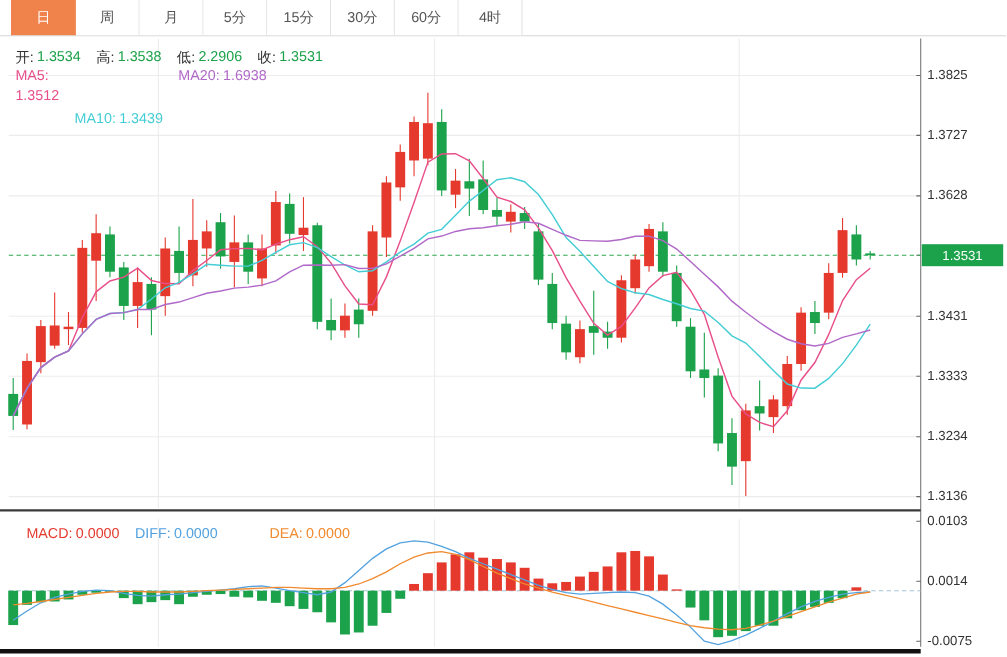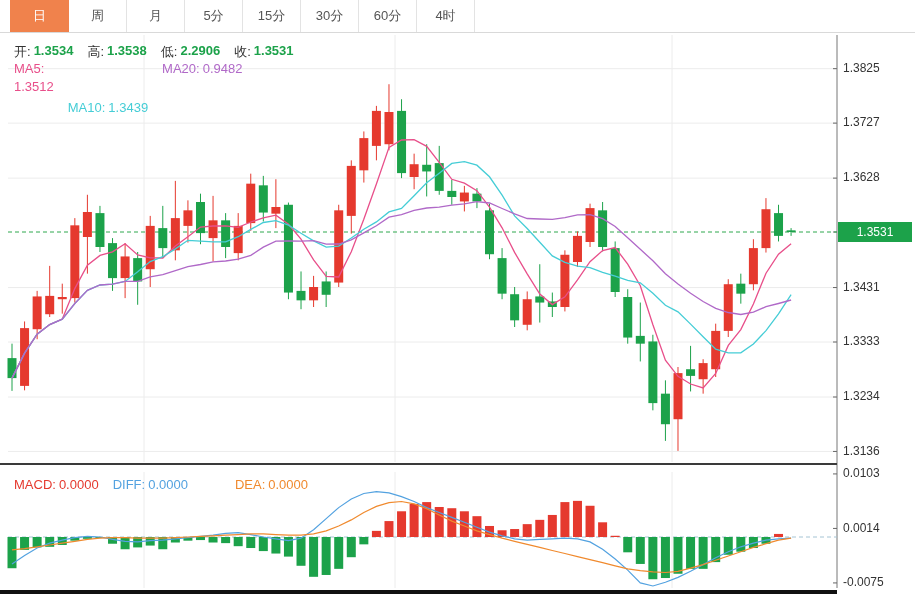--- a/index.html
+++ b/index.html
@@ -12,23 +12,23 @@
        border-right:1px solid #e3e3e3;cursor:pointer;background:#fff;}
   .tab:first-child{border-left:1px solid #e3e3e3;}
   .tab.active{background:#f0824c;color:#fff;border-color:#f0824c;}
   
   svg.chart{position:absolute;top:0;left:0;}
   
   .legend{position:absolute;display:flex;gap:14px;font-size:13px;white-space:nowrap;z-index:3;}
   .legend .lbl{color:#333;}
   .legend .grp{display:flex;gap:3px;}
   .ohlc-legend{top:43px;left:14px;}
-  .ohlc-legend .val{color:#1ca24a;font-weight:bold;}
+  .ohlc-legend .val{color:#1ca24a;}
   .ma-legend{top:61px;left:14px;}
-  .macd-legend{top:477px;left:14px;}
+  .macd-legend{top:477px;left:24px;}
   .c-pink{color:#e84f8a;flex-direction:column;} .c-cyan{color:#45cdd6;margin-top:39px;} .c-purple{color:#b069c8;}
   .c-red{color:#e5392e;} .c-blue{color:#53a2e0;text-align:right;} .c-orange{color:#f08a2e;margin-left:33px;}
 </style>
 </head>
 <body>
 
 <div class="app">
 
   <div class="tabbar" id="tabbar">
       <div class="tab active">日</div>
@@ -431,21 +431,21 @@
     <span class="grp c-pink">
         <span>MA5:</span>
         <span>1.3512</span>
       </span>
     <span class="grp c-cyan">
         <span>MA10:</span>
         <span>1.3439</span>
       </span>
     <span class="grp c-purple">
         <span>MA20:</span>
-        <span>0.9482</span>
+        <span>1.6938</span>
       </span>
   </div>
 
   <div class="legend macd-legend">
     <span class="grp c-red">
         <span>MACD:</span>
         <span>0.0000</span>
       </span>
     <span class="grp c-blue">
         <span>DIFF:</span>

